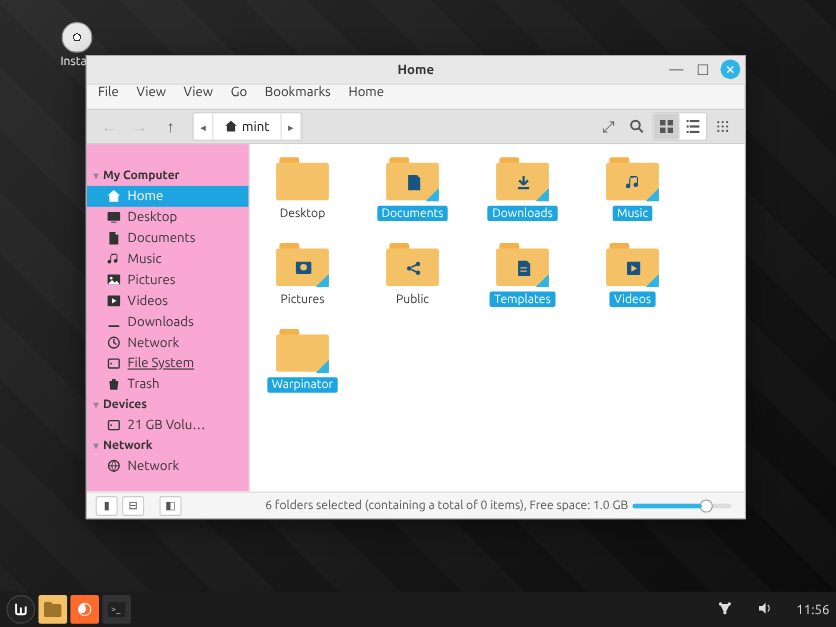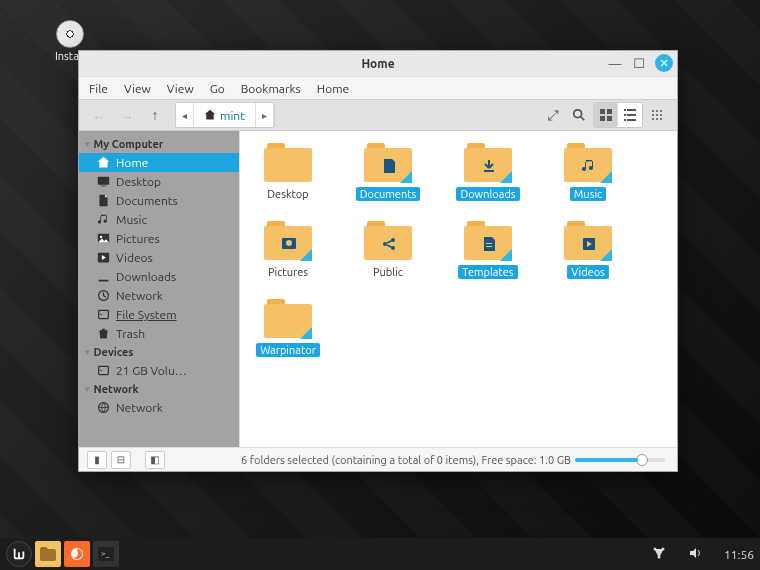--- a/index.html
+++ b/index.html
@@ -7,36 +7,36 @@
 .desktop{position:absolute;inset:0;background:linear-gradient(135deg,#2a2a2a 0%,#1a1a1a 50%,#0a0a0a 100%)}
 .desktop::before{content:"";position:absolute;inset:0;background-image:repeating-linear-gradient(45deg,rgba(255,255,255,0.02) 0 40px,transparent 40px 80px)}
 .desktop-icon{position:absolute;top:20px;left:55px;display:flex;flex-direction:column;align-items:center;gap:2px;color:#fff;font-size:11px}
 .cd-icon{width:28px;height:28px;border-radius:50%;background:radial-gradient(circle,#fff 0% 15%,#333 15% 20%,#e8e8e8 20% 100%);border:1px solid #999}
 .window{position:absolute;top:50px;left:78px;width:600px;height:422px;background:#f5f5f5;border:1px solid #aaa;display:flex;flex-direction:column;box-shadow:0 5px 25px rgba(0,0,0,0.5)}
 .titlebar{height:26px;background:#e8e8e8;display:flex;align-items:center;justify-content:center;position:relative;border-bottom:1px solid #ddd}
 .titlebar .title{font-weight:bold;font-size:12px;color:#333}
 .win-controls{position:absolute;right:4px;top:3px;display:flex;gap:8px;align-items:center}
 .win-btn{width:16px;height:16px;display:flex;align-items:center;justify-content:center;cursor:pointer;font-size:13px;color:#555}
 .win-btn.close{width:18px;height:18px;border-radius:50%;background:#2eb5e5;color:#fff;font-size:11px}
-.menubar{height:22px;display:flex;align-items:center;gap:16px;padding:0 10px;font-size:12px;color:#333}
+.menubar{height:22px;display:flex;gap:16px;padding:0 10px;font-size:12px;color:#333}
 .menubar span{cursor:pointer}
 .toolbar{height:32px;background:#e2e2e2;border-top:1px solid #d0d0d0;border-bottom:1px solid #d0d0d0;display:flex;align-items:center;padding:0 8px;gap:4px}
 .tb-btn{width:24px;height:24px;display:flex;align-items:center;justify-content:center;cursor:pointer;color:#555;font-size:14px;border-radius:2px}
 .tb-btn.disabled{color:#bbb;cursor:default}
 .pathbar{display:flex;align-items:center;height:26px;border:1px solid #ccc;background:#fff;border-radius:2px;margin-left:4px}
-.path-seg{display:flex;align-items:center;gap:4px;padding:12px 10px;height:100%;border-right:1px solid #ddd;font-size:12px;color:#0369a1}
+.path-seg{display:flex;align-items:center;gap:4px;padding:12px 10px;height:100%;border-right:1px solid #ddd;font-size:12px;color:#000000}
 .path-seg svg{width:12px;height:12px;fill:#333}
 .path-seg.arrow{padding:0 6px;font-size:10px;color:#666}
 .toolbar-right{margin-left:auto;display:flex;gap:2px;align-items:center}
 .view-group{display:flex;border:1px solid #ccc;border-radius:2px;overflow:hidden;background:#fff}
 .view-group .tb-btn{border-right:1px solid #ddd}
 .view-group .tb-btn:last-child{border-right:none}
 .view-group .tb-btn.active{background:#d0d0d0}
 .body{display:flex;flex:1;overflow:hidden}
-.sidebar{width:161px;background:#a3a3a3;border-right:1px solid #ddd;overflow-y:auto;padding-top:4px}
+.sidebar{width:148px;background:#f9a8d4;border-right:1px solid #ddd;overflow-y:auto;padding-top:20px}
 .sb-header{display:flex;align-items:center;gap:2px;padding:3px 6px;font-size:11px;font-weight:bold;color:#333;cursor:pointer}
 .sb-header::before{content:"▾";font-size:9px;color:#888;margin-right:2px}
 .sb-item{display:flex;align-items:center;gap:6px;padding:3px 4px 3px 18px;font-size:12px;color:#333;cursor:pointer}
 .sb-item.active{background:#1ea5e0;color:#fff}
 .sb-item svg{width:13px;height:13px;fill:currentColor;flex-shrink:0}
 .sb-item .underline{text-decoration:underline}
 .content{flex:1;background:#fff;padding:12px 10px;display:flex;flex-wrap:wrap;align-content:flex-start;gap:20px 24px;overflow:auto}
 .folder-item{width:76px;display:flex;flex-direction:column;align-items:center;gap:4px;cursor:pointer}
 .folder-icon{width:48px;height:40px;position:relative}
 .folder-back{position:absolute;top:0;left:3px;width:18px;height:8px;background:#f4b14b;border-radius:2px 2px 0 0}

